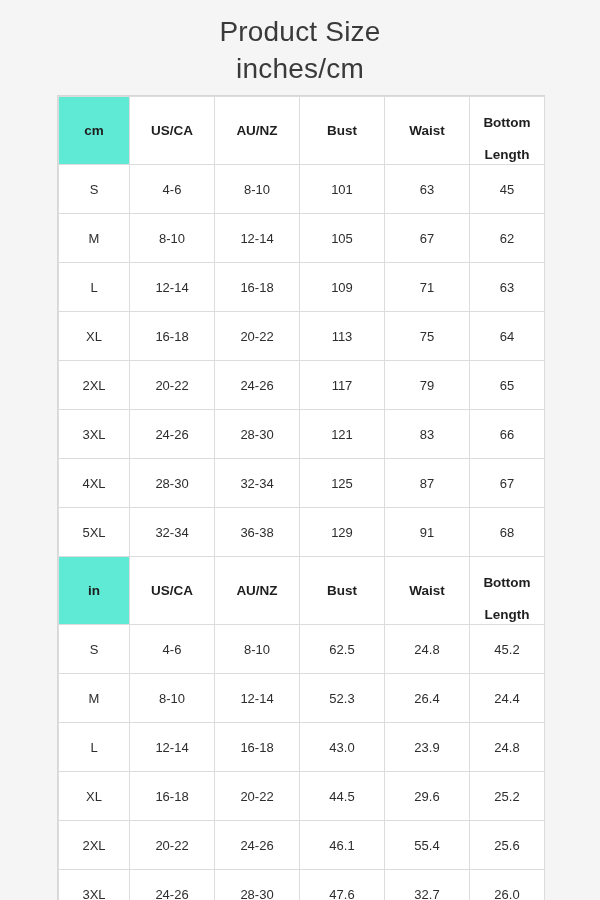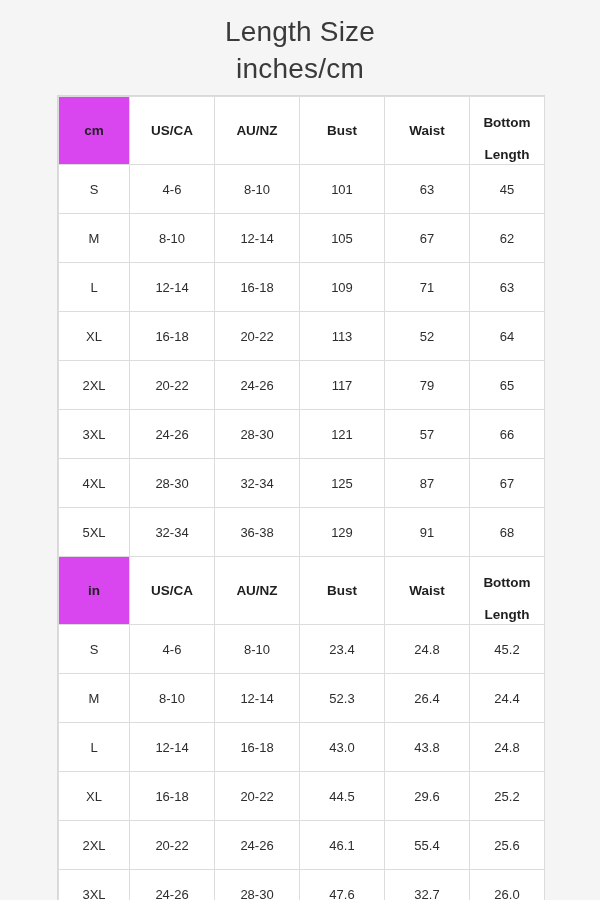--- a/index.html
+++ b/index.html
@@ -64,41 +64,41 @@
   col.c4 { width: 85px; }
   col.c5 { width: 75px; }
 
   table.size-table th {
     font-weight: bold;
     font-size: 13.5px;
     background: #ffffff;
     color: #1f1f1f;
   }
   table.size-table th.unit-cell {
-    background: #d946ef;
+    background: #5eead4;
   }
   td.size-cell {
     background: #eaeaea;
     font-weight: bold;
     font-size: 13.5px;
     color: #1f1f1f;
   }
   .hdr-two-line {
     line-height: 1.15;
     display: block;
     margin-top: 16px;
   }
 </style>
 </head>
 <body>
 
 <div class="page">
 
   <div class="title">
-    <span class="line">Length Size</span>
+    <span class="line">Product Size</span>
     <span class="line">inches/cm</span>
   </div>
 
   <div class="table-wrap">
     <table class="size-table">
       <colgroup>
         <col class="c0">
           <col class="c1">
           <col class="c2">
           <col class="c3">
@@ -139,37 +139,37 @@
             <td>16-18</td>
             <td>109</td>
             <td>71</td>
             <td>63</td>
           </tr>
           <tr>
             <td class="size-cell">XL</td>
             <td>16-18</td>
             <td>20-22</td>
             <td>113</td>
-            <td>52</td>
+            <td>75</td>
             <td>64</td>
           </tr>
           <tr>
             <td class="size-cell">2XL</td>
             <td>20-22</td>
             <td>24-26</td>
             <td>117</td>
             <td>79</td>
             <td>65</td>
           </tr>
           <tr>
             <td class="size-cell">3XL</td>
             <td>24-26</td>
             <td>28-30</td>
             <td>121</td>
-            <td>57</td>
+            <td>83</td>
             <td>66</td>
           </tr>
           <tr>
             <td class="size-cell">4XL</td>
             <td>28-30</td>
             <td>32-34</td>
             <td>125</td>
             <td>87</td>
             <td>67</td>
           </tr>
@@ -189,38 +189,38 @@
             <th>Waist</th>
             <th>
               <span class="hdr-two-line">Bottom</span>
               <span class="hdr-two-line">Length</span>
             </th>
           </tr>
           <tr>
             <td class="size-cell">S</td>
             <td>4-6</td>
             <td>8-10</td>
-            <td>23.4</td>
+            <td>62.5</td>
             <td>24.8</td>
             <td>45.2</td>
           </tr>
           <tr>
             <td class="size-cell">M</td>
             <td>8-10</td>
             <td>12-14</td>
             <td>52.3</td>
             <td>26.4</td>
             <td>24.4</td>
           </tr>
           <tr>
             <td class="size-cell">L</td>
             <td>12-14</td>
             <td>16-18</td>
             <td>43.0</td>
-            <td>43.8</td>
+            <td>23.9</td>
             <td>24.8</td>
           </tr>
           <tr>
             <td class="size-cell">XL</td>
             <td>16-18</td>
             <td>20-22</td>
             <td>44.5</td>
             <td>29.6</td>
             <td>25.2</td>
           </tr>

